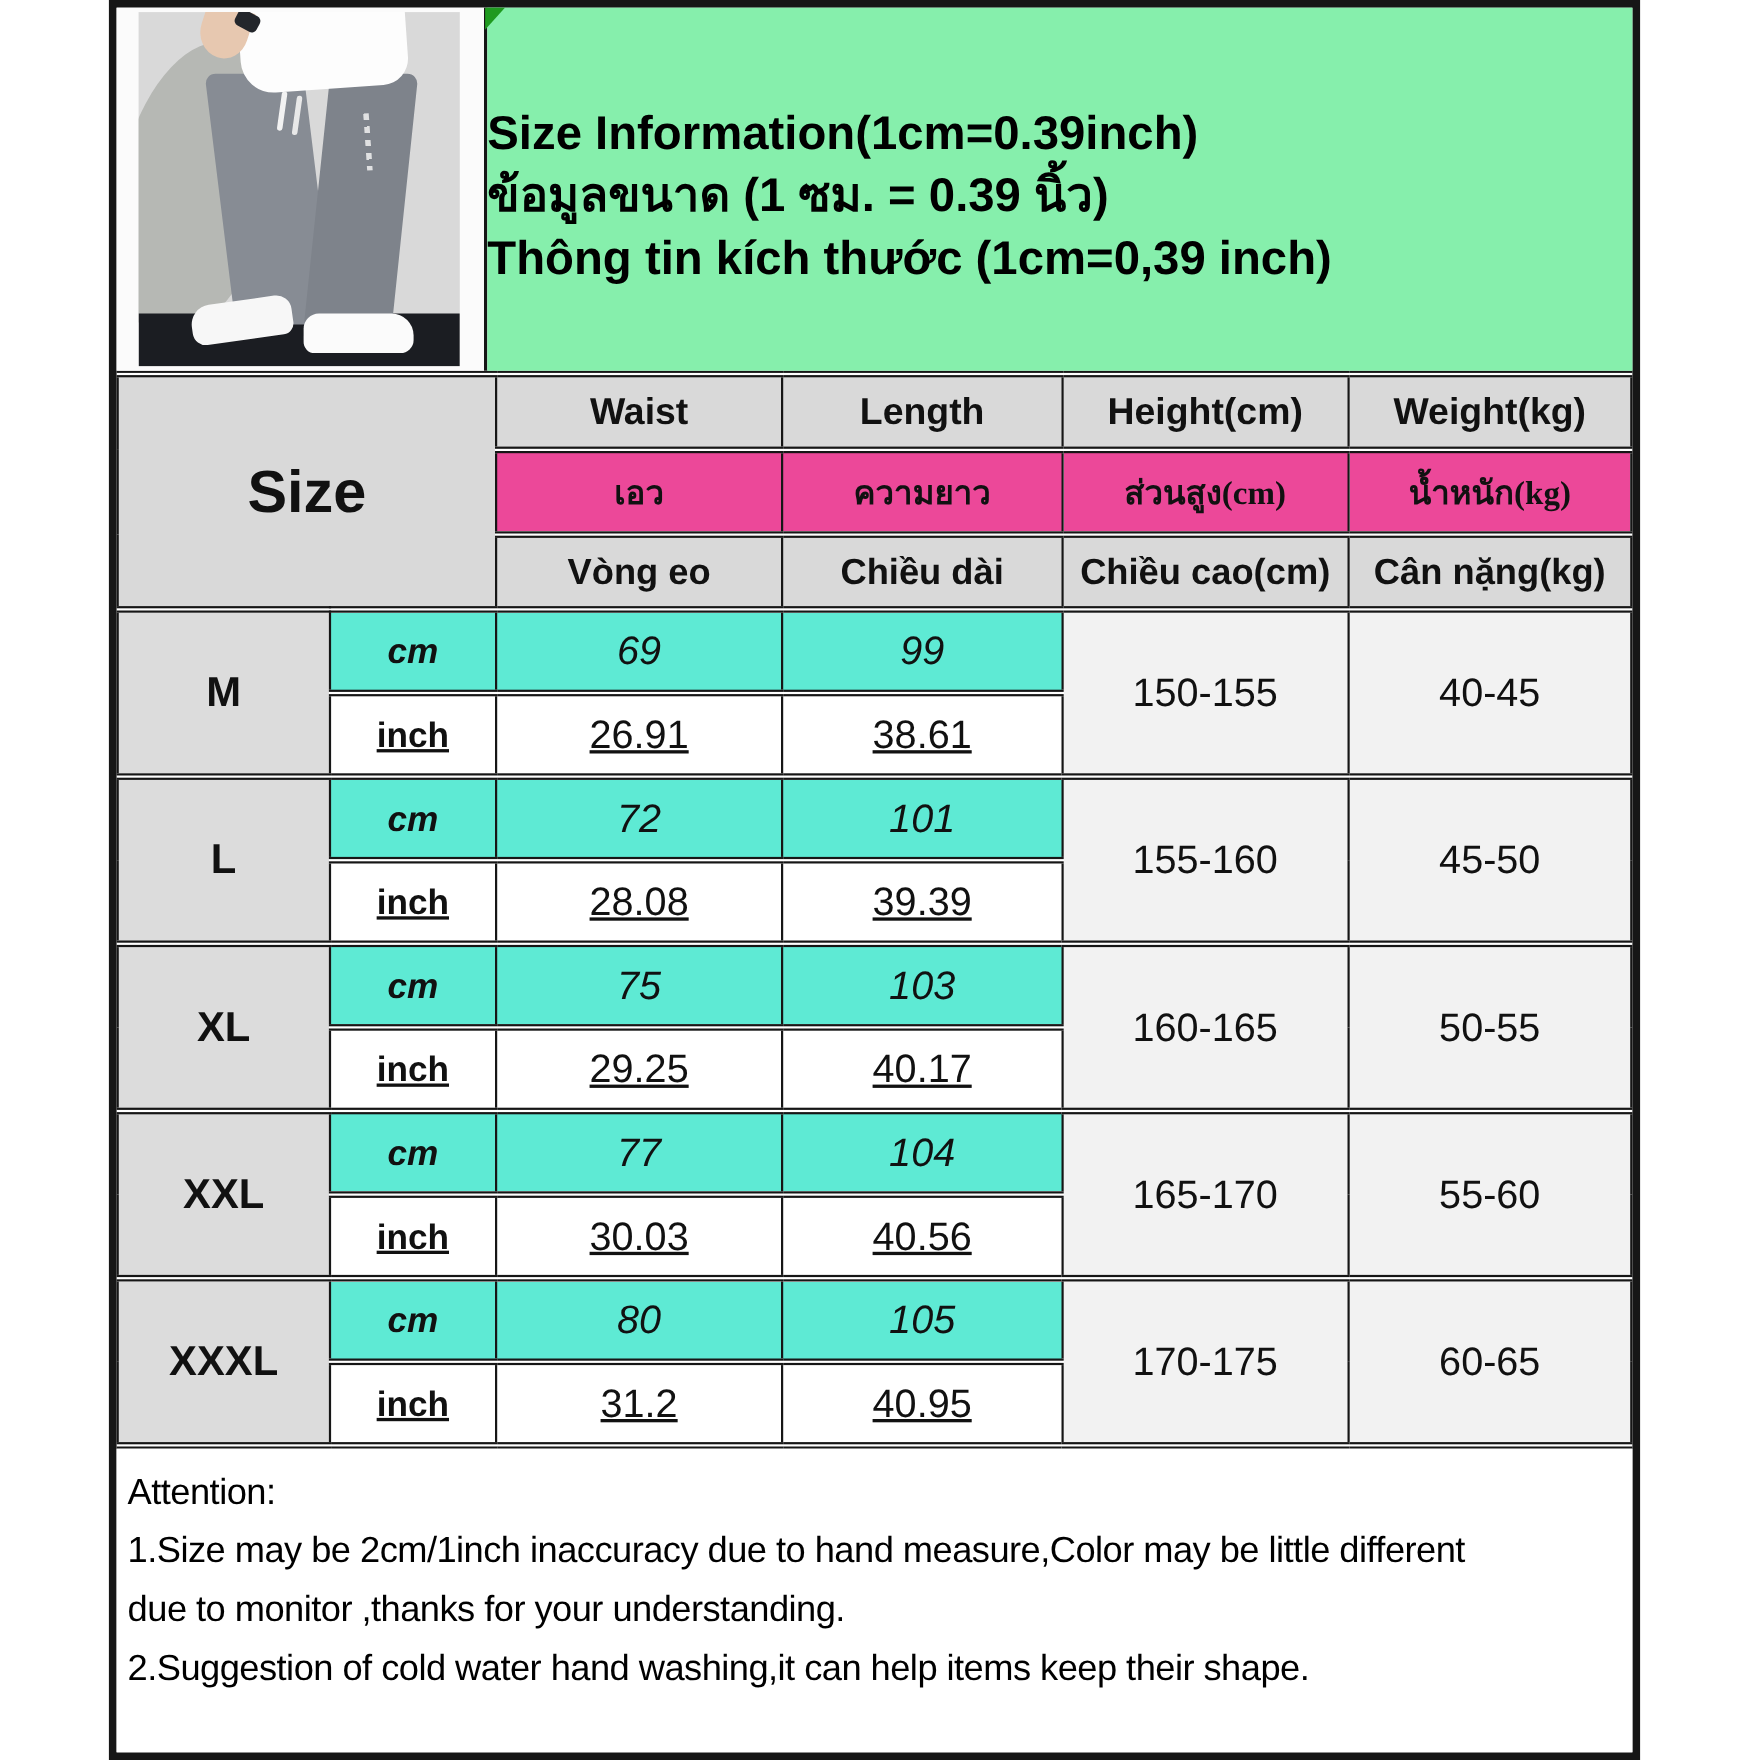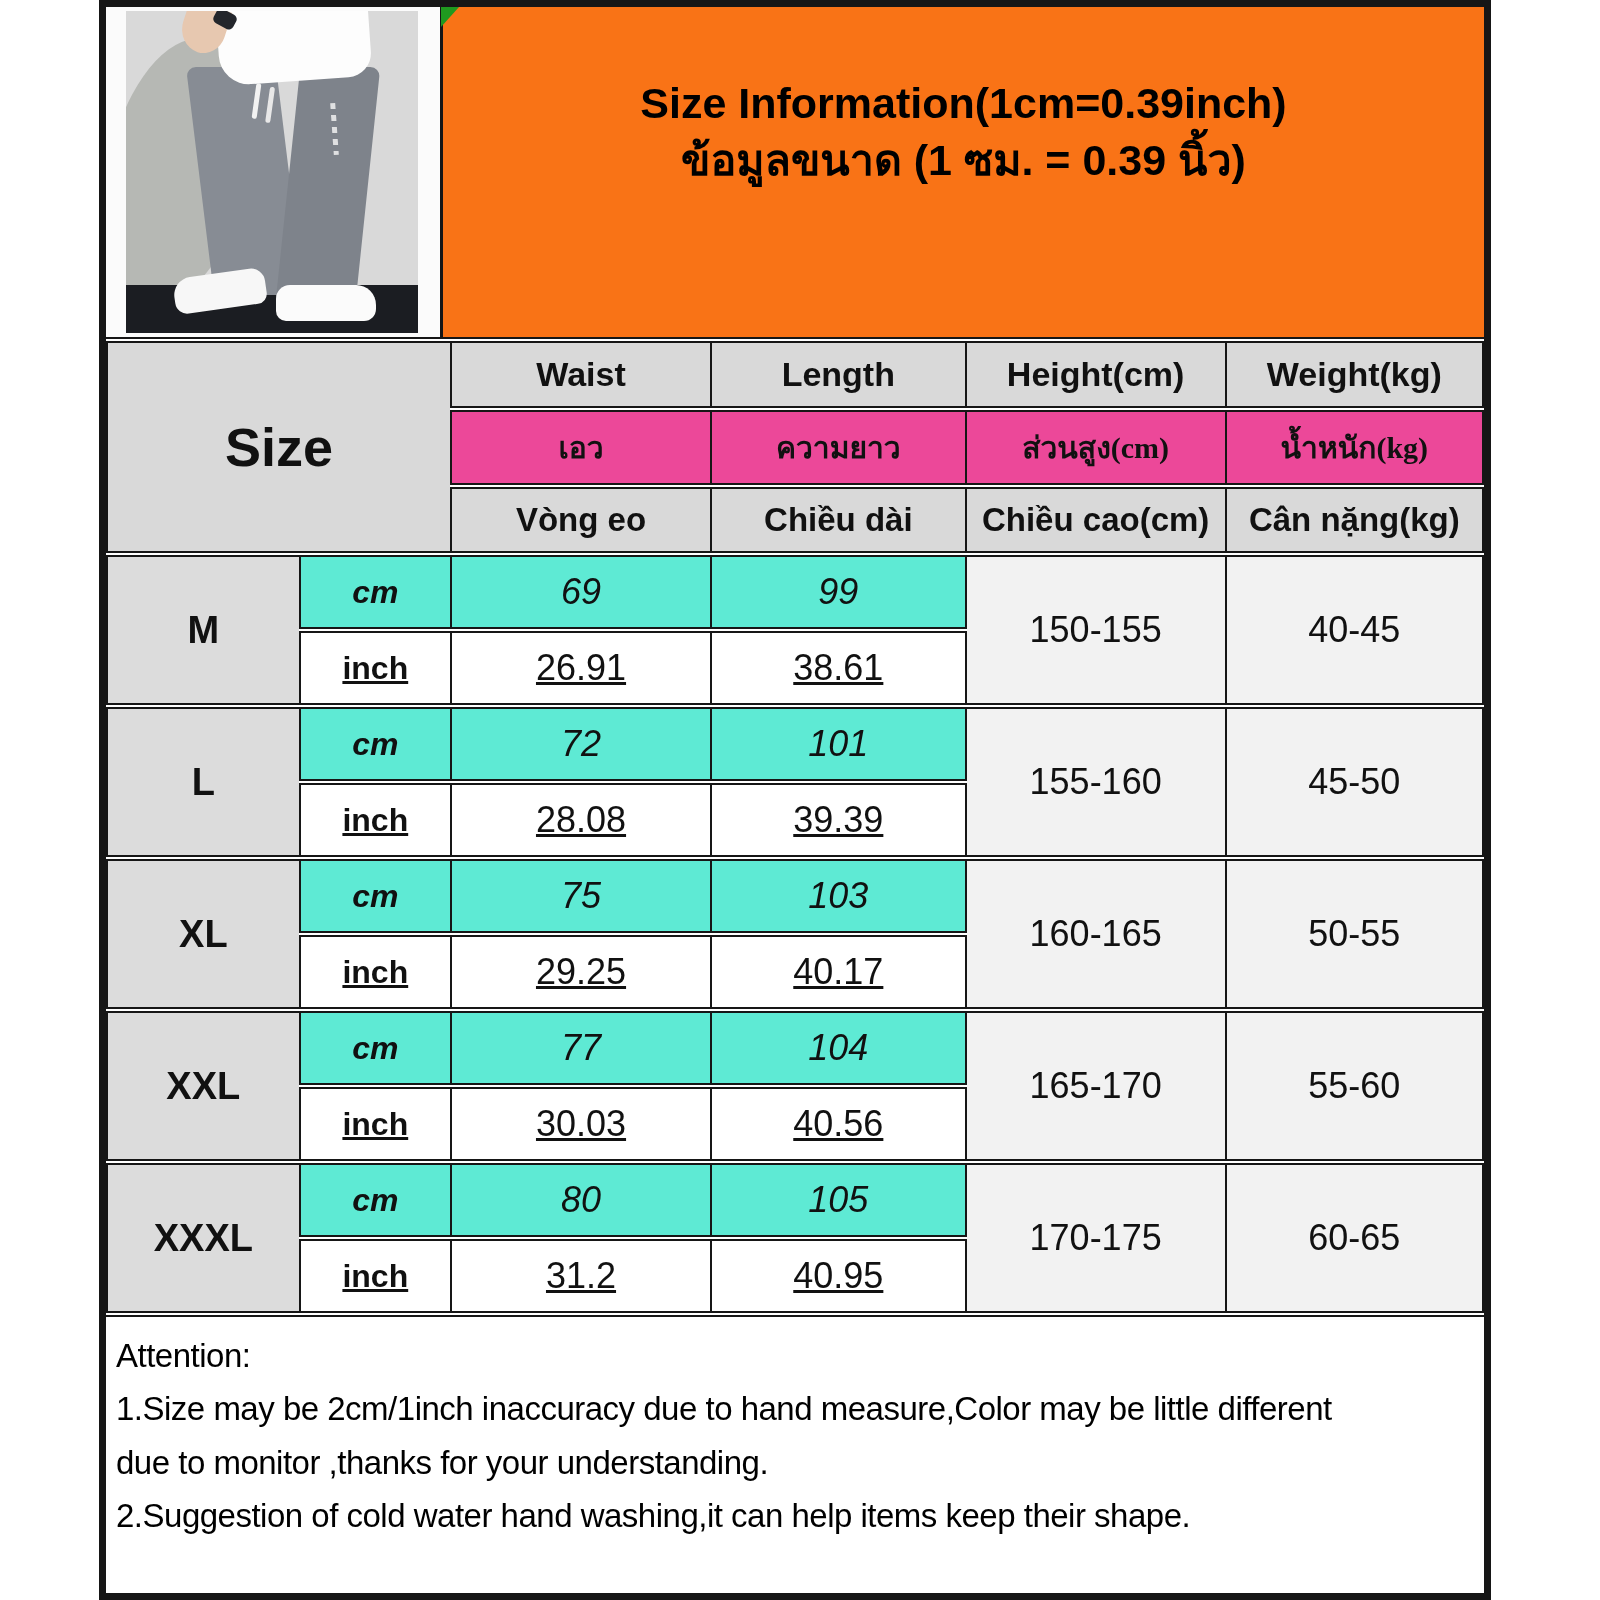--- a/index.html
+++ b/index.html
@@ -64,22 +64,22 @@
   }
   .shoe-left {
     position:absolute; left:48px; top:262px; width:92px; height:36px;
     background:#f7f7f7; border-radius:18px 14px 10px 12px; transform:rotate(-8deg);
   }
   .shoe-right {
     position:absolute; left:150px; top:274px; width:100px; height:36px;
     background:#fbfbfb; border-radius:14px 20px 12px 10px;
   }
   .title-panel {
-    flex:1; background:#f97316; position:relative;
-    text-align:center; padding-top:68px;
+    flex:1; background:#86efac; position:relative;
+    text-align:left; padding-top:86px;
   }
   .green-flag {
     position:absolute; left:-2px; top:0; width:0; height:0;
     border-top:20px solid #1f9a1f; border-right:18px solid transparent;
   }
   .title-line { font-weight:bold; font-size:43px; line-height:57px; color:#000; }
   
   .size-table {
     width:100%; height:948px; flex:none;
     border-collapse:collapse; table-layout:fixed;
@@ -125,20 +125,21 @@
         <div class="drawstring"></div>
         <div class="pants-logo"></div>
         <div class="shoe-left"></div>
         <div class="shoe-right"></div>
       </div>
     </div>
     <div class="title-panel">
       <div class="green-flag"></div>
       <div class="title-line">Size Information(1cm=0.39inch)</div>
       <div class="title-line">ข้อมูลขนาด (1 ซม. = 0.39 นิ้ว)</div>
+      <div class="title-line">Thông tin kích thước (1cm=0,39 inch)</div>
     </div>
   </div>
 
   <table class="size-table">
     <colgroup>
       <col style="width:14%">
         <col style="width:11%">
       <col style="width:18.9%">
         <col style="width:18.5%">
       <col style="width:18.9%">

